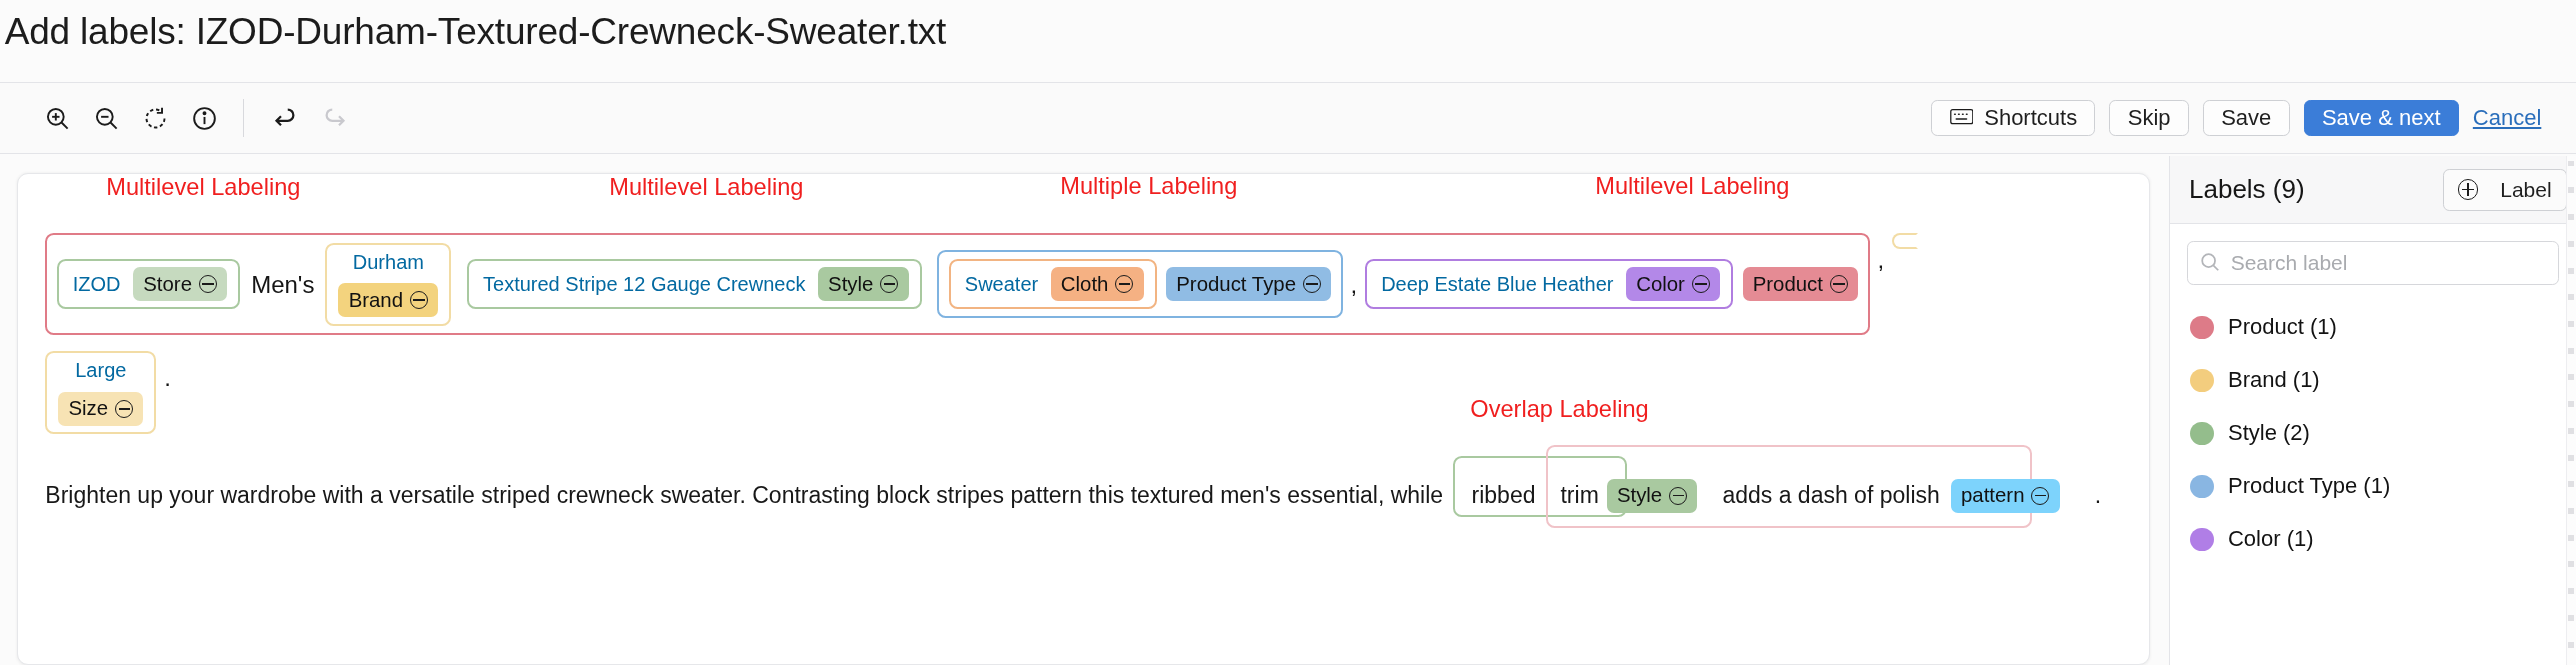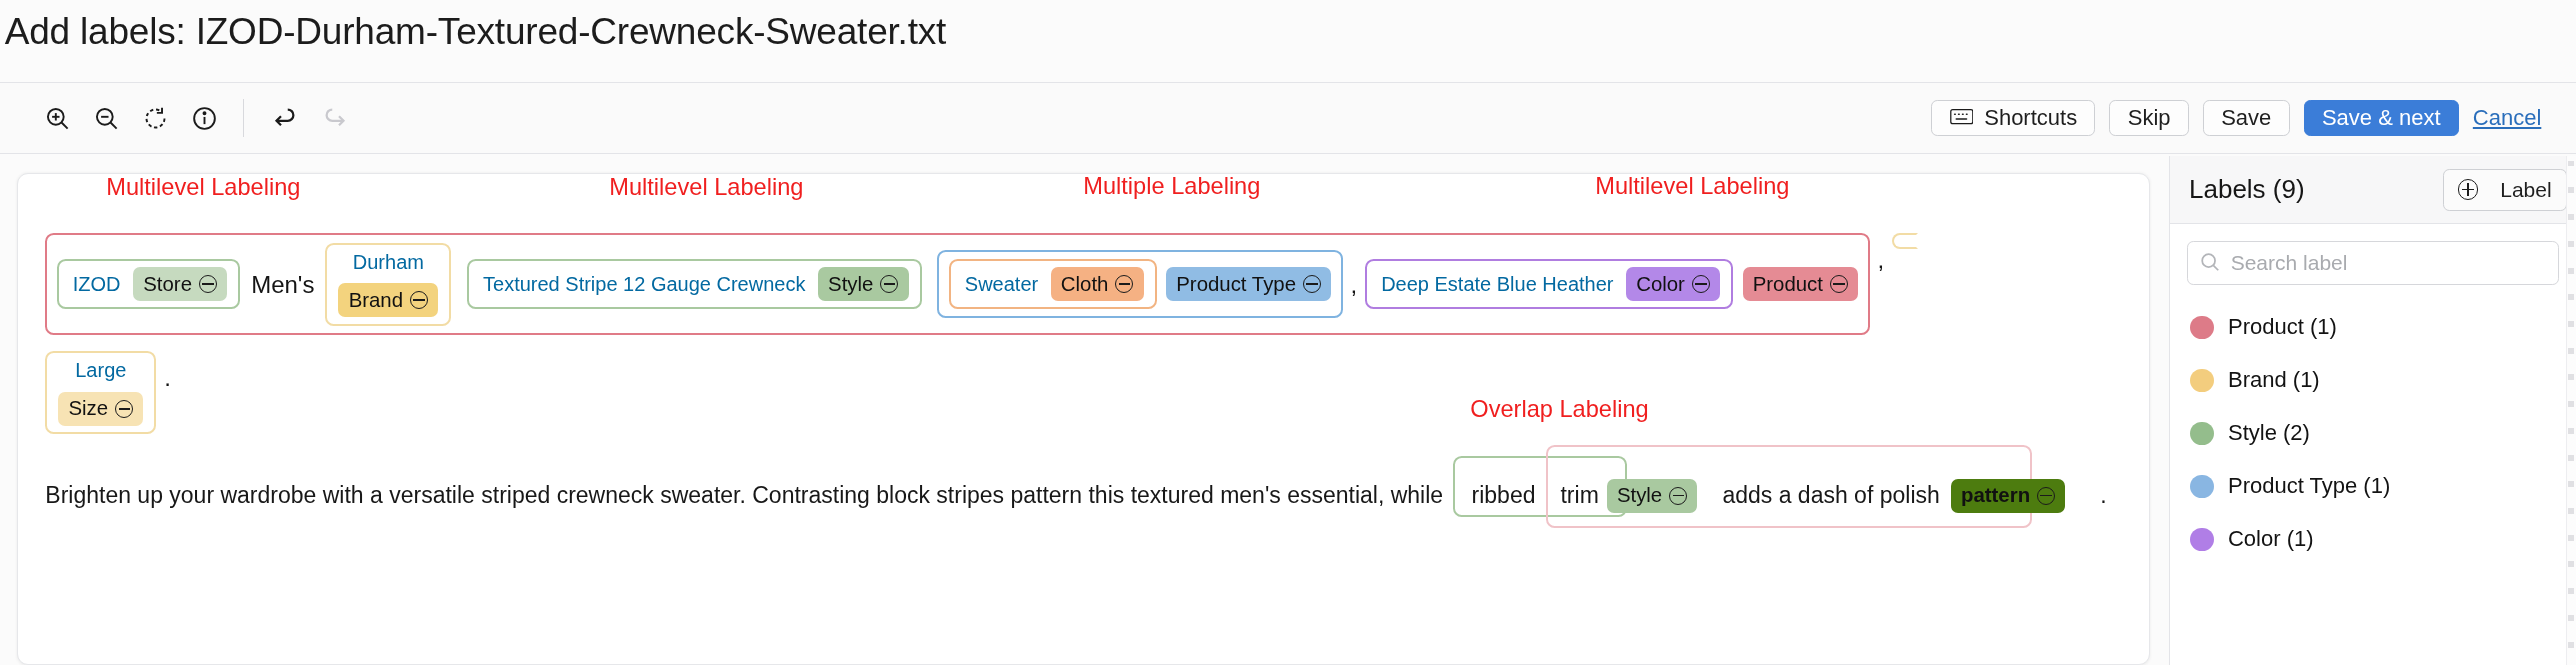--- a/index.html
+++ b/index.html
@@ -169,21 +169,21 @@
     cursor: pointer;
   }
   .tag.green  { background: #a9c9a0; }
   .tag.green-l{ background: #c6dabf; }
   .tag.yellow { background: #f3d37e; }
   .tag.yellow-l{ background: #f7e3b4; }
   .tag.orange { background: #f5b183; }
   .tag.blue   { background: #90bce4; }
   .tag.purple { background: #b388e8; }
   .tag.red    { background: #e58b94; }
-  .tag.pink   { background: #4d7c0f; font-weight: bold; }
+  .tag.pink   { background: #7dd3fc; }
   .tag .minus {
     width: 18px; height: 18px;
     border: 1.6px solid #1b1b1b;
     border-radius: 50%;
     position: relative;
     flex: none;
   }
   .tag .minus::before {
     content: "";
     position: absolute;
@@ -398,21 +398,21 @@
   </div>
 </div>
 
 <div class="body-area">
 
   <div class="content-wrap">
     <div class="content-card">
 
       <div class="callout" style="left:88px;  top:0px;">Multilevel Labeling</div>
       <div class="callout" style="left:591px;  top:0px;">Multilevel Labeling</div>
-      <div class="callout" style="left:1065px; top:-1.6px;">Multiple Labeling</div>
+      <div class="callout" style="left:1042px; top:-1.6px;">Multiple Labeling</div>
       <div class="callout" style="left:1577px; top:-1.6px;">Multilevel Labeling</div>
       <div class="callout" style="left:1452px; top:222px;">Overlap Labeling</div>
 
       <div class="doc-line row1">
 
         <div class="group-box pink" style="padding:7.9px 9.4px;">
 
           <div class="ent-box green">
             <span class="ent-text">IZOD</span>
             <span class="tag green-l">

